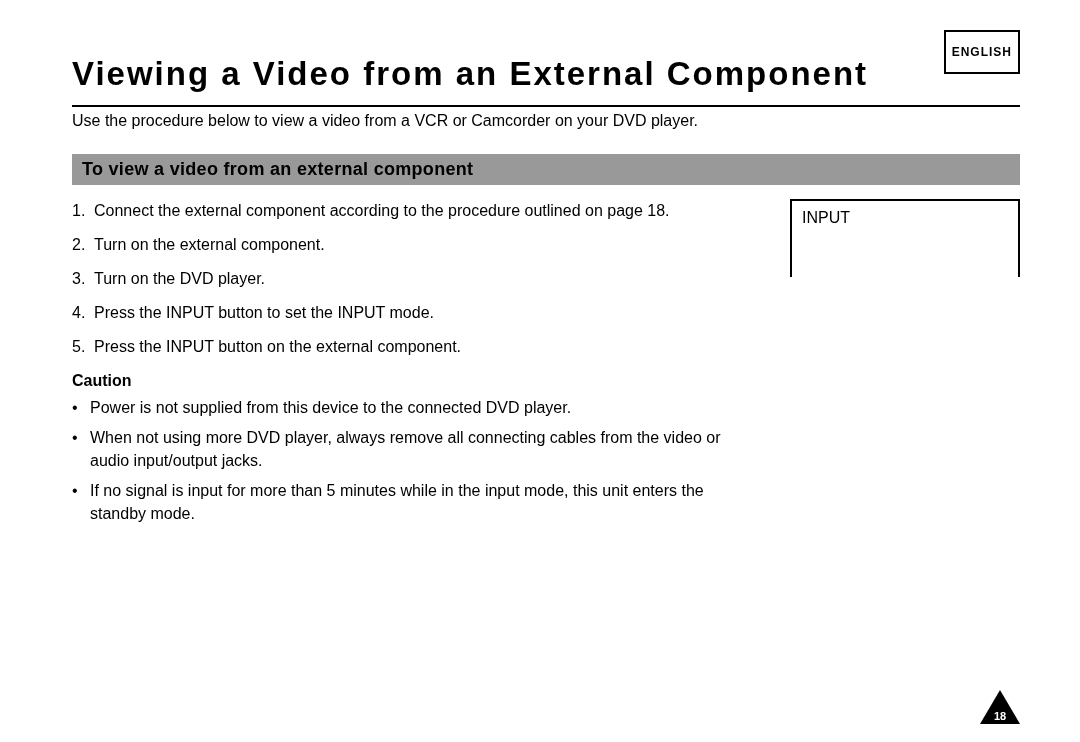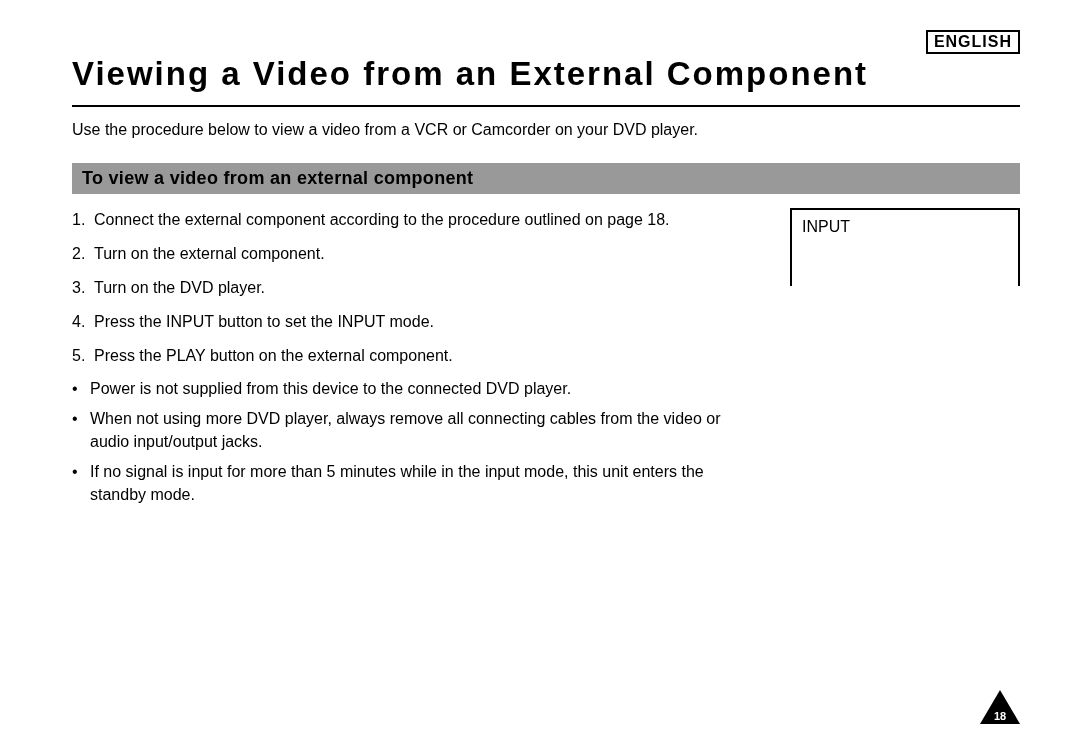--- a/index.html
+++ b/index.html
@@ -15,35 +15,35 @@
     position: relative;
     box-sizing: border-box;
     padding: 30px 60px 0 72px;
   }
   .lang-box {
     position: absolute;
     right: 60px;
     top: 30px;
     border: 2px solid #000;
     font-weight: bold;
-    font-size: 16px;
-    padding: 1px 6px;
+    font-size: 12px;
+    padding: 13px 6px;
     letter-spacing: 1px;
   }
   .title {
     font-size: 33px;
     font-weight: bold;
     letter-spacing: 2px;
     margin-top: 25px;
     padding-bottom: 12px;
     border-bottom: 2px solid #000;
   }
   .intro {
     font-size: 16px;
-    margin-top: 14px;
+    margin-top: 5px;
   }
   .section-bar {
     background: #999;
     color: #000000;
     font-weight: bold;
     font-size: 18px;
     padding: 5px 10px;
     margin-top: 24px;
     letter-spacing: 0.3px;
   }
@@ -148,23 +148,24 @@
       <div class="step">
         <div class="num">3.</div>
         <div>Turn on the DVD player.</div>
       </div>
       <div class="step">
         <div class="num">4.</div>
         <div>Press the INPUT button to set the INPUT mode.</div>
       </div>
       <div class="step">
         <div class="num">5.</div>
-        <div>Press the PLAY button on the external component.</div>
+        <div>Press the INPUT button on the external component.</div>
       </div>
 
+      <div class="caution-heading">Caution</div>
       <div class="caution-list">
         <div class="item">
           <div class="bullet">•</div>
           <div>Power is not supplied from this device to the connected DVD player.</div>
         </div>
         <div class="item">
           <div class="bullet">•</div>
           <div>When not using more DVD player, always remove all connecting cables from the video or audio input/output jacks.</div>
         </div>
         <div class="item">

